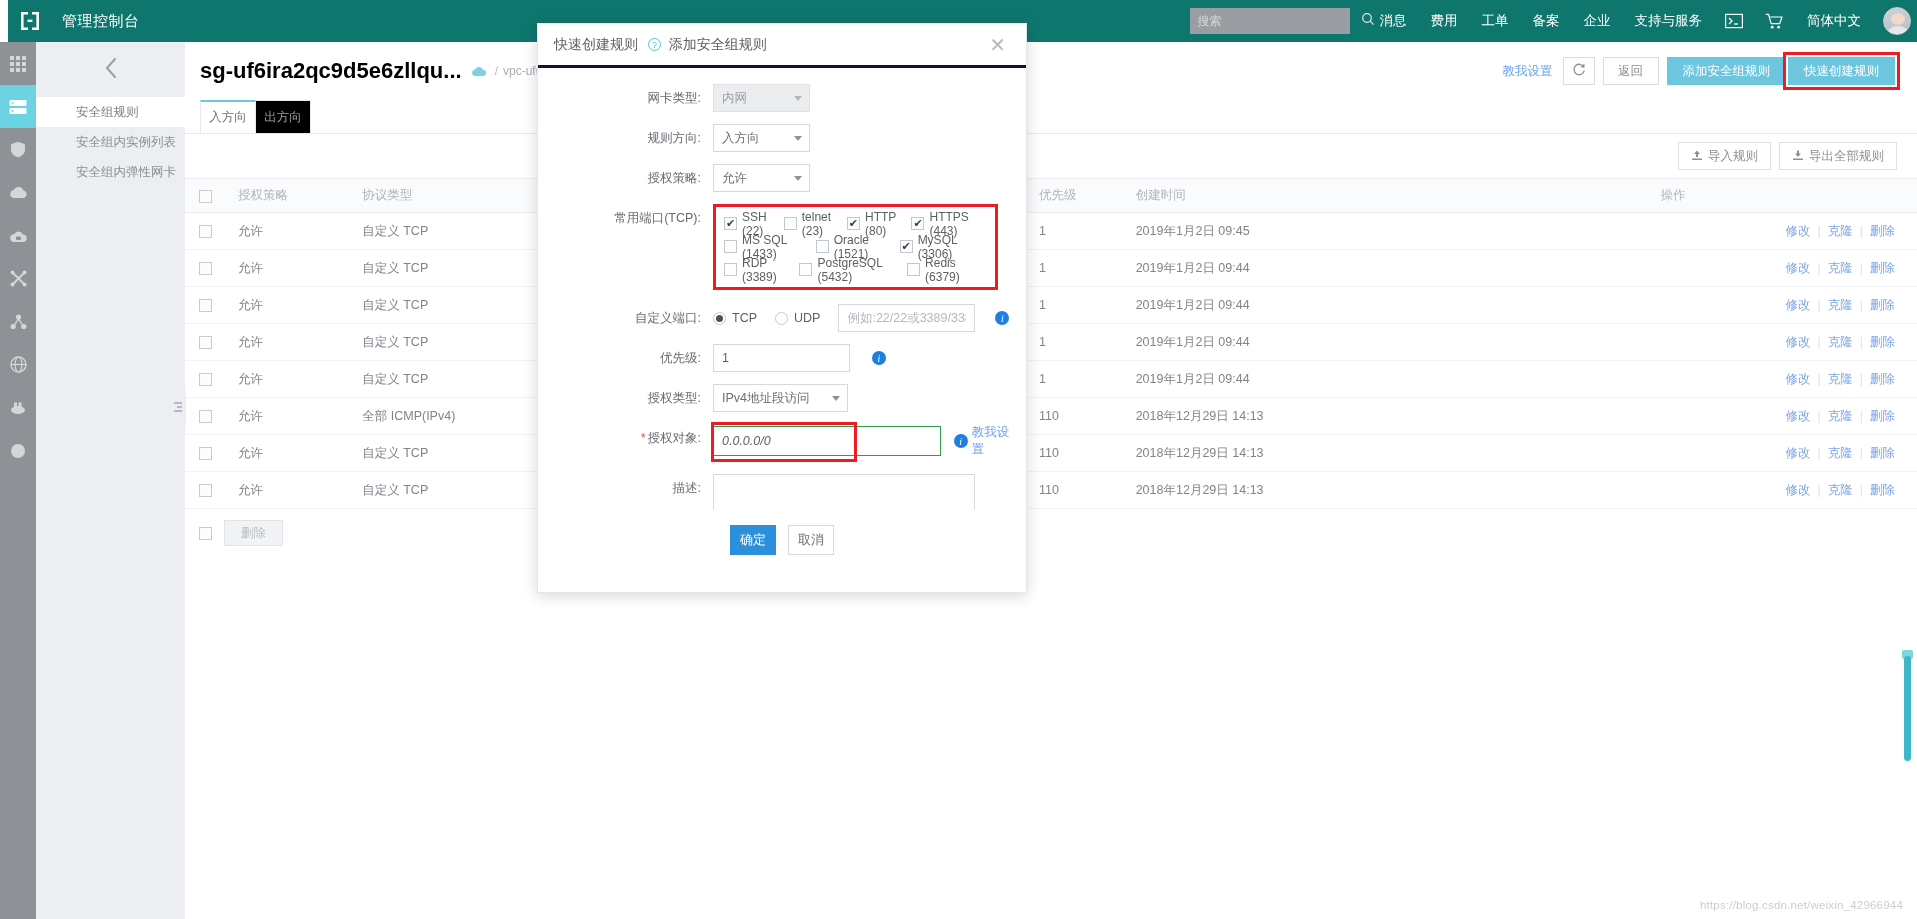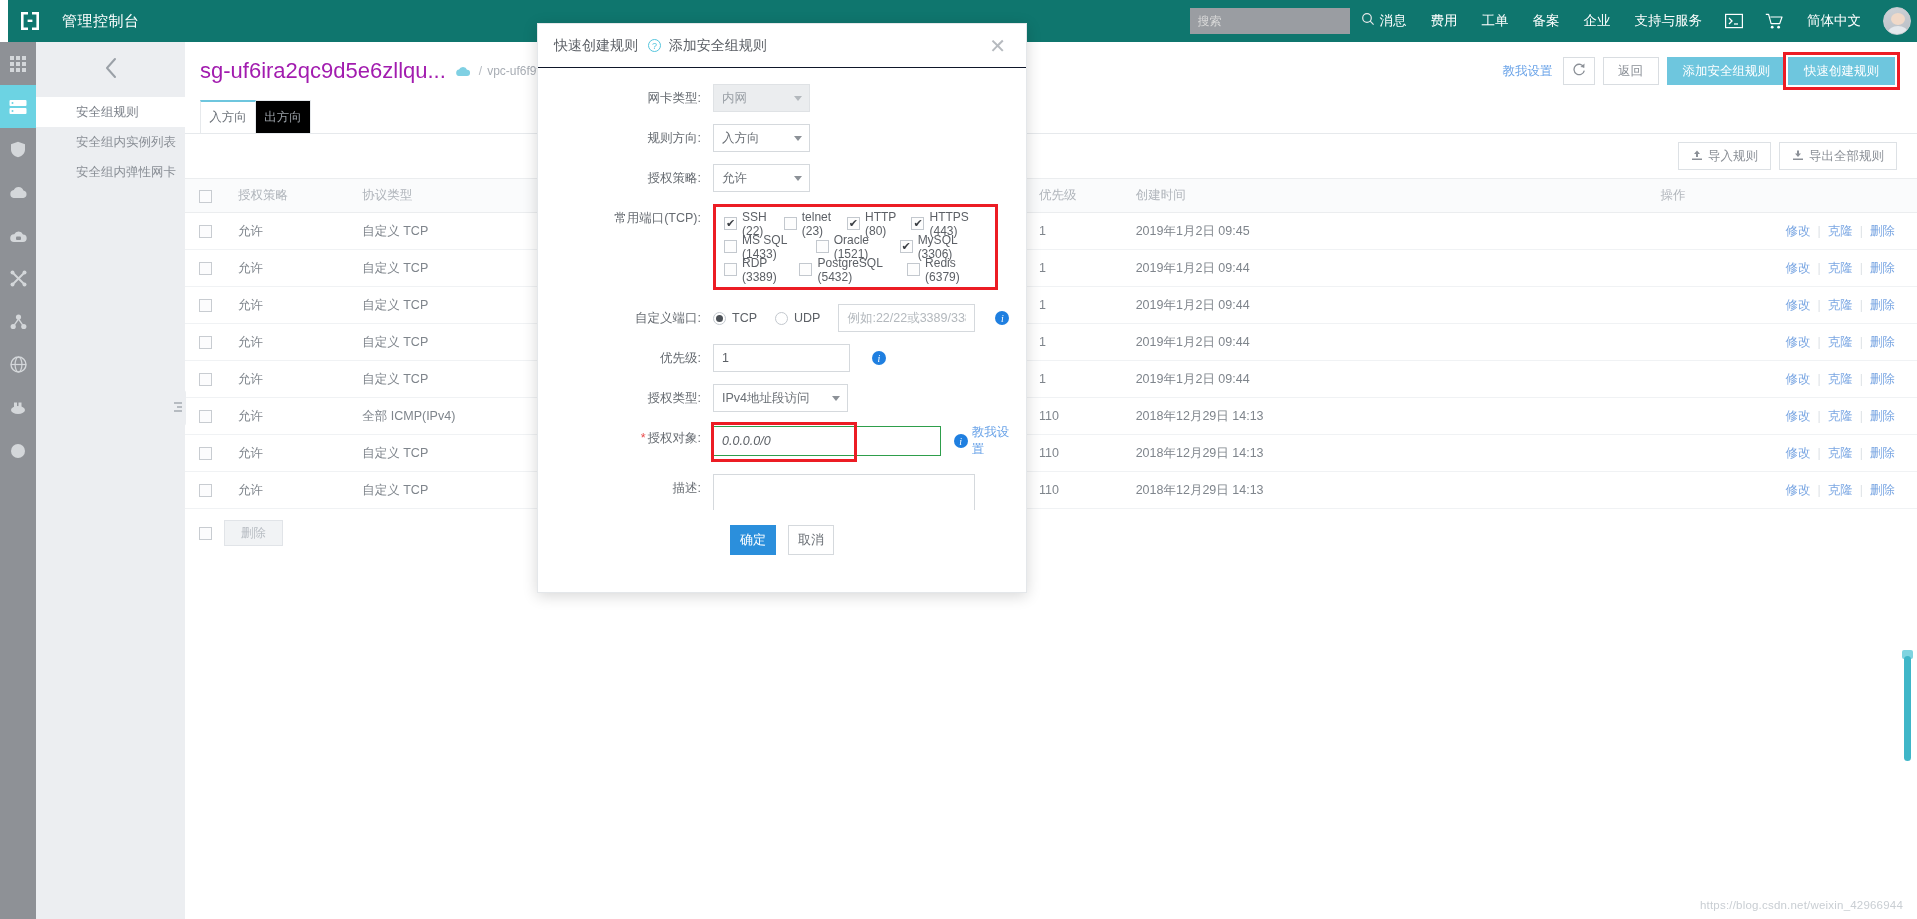--- a/index.html
+++ b/index.html
@@ -89,21 +89,21 @@
   
   .main {
     position: absolute; top: 42px; left: 185px; width: 1732px; height: 877px;
     background: #fff;
   }
   .page-head {
     height: 58px; display: flex; align-items: center; padding: 0 20px 0 15px;
     position: relative;
   }
   .page-title {
-    font-size: 22px; color: #a21caf; font-weight: normal; white-space: nowrap;
+    font-size: 22px; color: #000000; font-weight: bold; white-space: nowrap;
   }
   .title-cloud { margin-left: 9px; display: flex; align-items: center; }
   .breadcrumb-sep { color: #b5bac0; font-size: 12px; margin: 0 5px 0 8px; }
   .breadcrumb-text { color: #a8adb4; font-size: 12px; white-space: nowrap; }
   .head-actions { margin-left: auto; display: flex; align-items: center; gap: 0; }
   .link-btn { color: #6aa3e8; font-size: 12.5px; cursor: pointer; margin-right: 10px; }
   .icon-btn {
     width: 32px; height: 28px; border: 1px solid #d9dde1; background: #fff;
     display: flex; align-items: center; justify-content: center; cursor: pointer;
     margin-right: 8px;
@@ -190,21 +190,21 @@
     justify-content: center; cursor: pointer; z-index: 5;
   }
 
   
   .modal {
     position: absolute; left: 537px; top: 23px; width: 490px; height: 570px;
     background: #fff; border: 1px solid #e4e7ea;
     box-shadow: 0 3px 14px rgba(0,0,0,.16); z-index: 50;
   }
   .modal-head {
-    height: 44px; border-bottom: 1px solid #0f172a; display: flex; align-items: center;
+    height: 44px; border-bottom: 3px solid #0f172a; display: flex; align-items: center;
     padding: 0 16px;
   }
   .modal-title { font-size: 14px; color: #5c6066; }
   .q-icon {
     display: inline-flex; width: 13px; height: 13px; border-radius: 50%;
     border: 1px solid #55c5dd; color: #55c5dd; font-size: 9px; align-items: center;
     justify-content: center; margin: 0 4px 0 6px; vertical-align: 1px;
   }
   .modal-close {
     margin-left: auto; cursor: pointer; color: #b6babf; font-size: 20px; line-height: 1;

